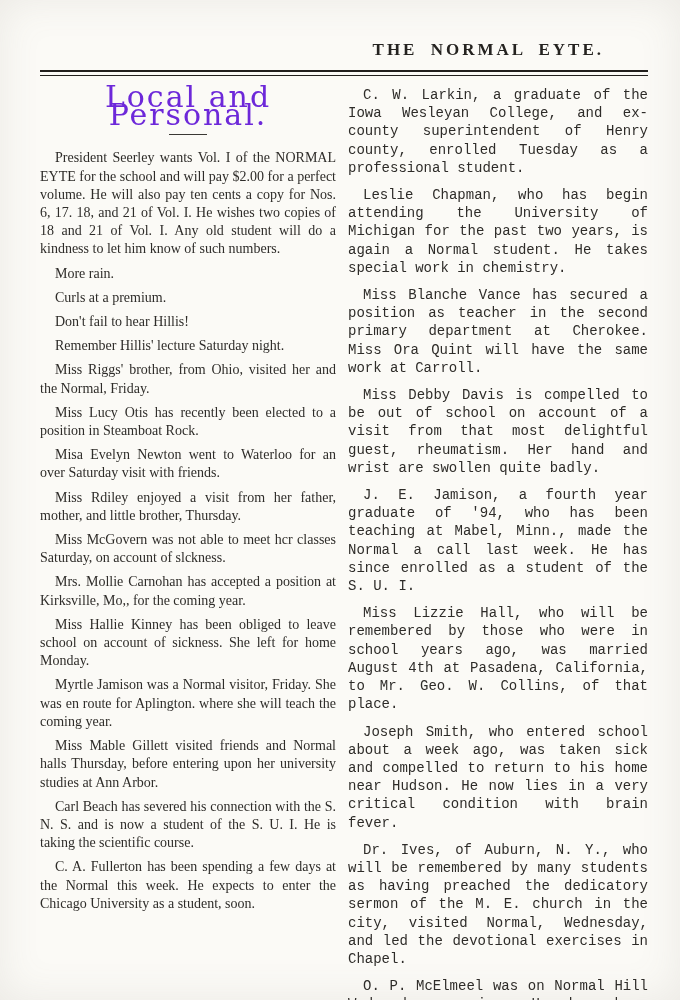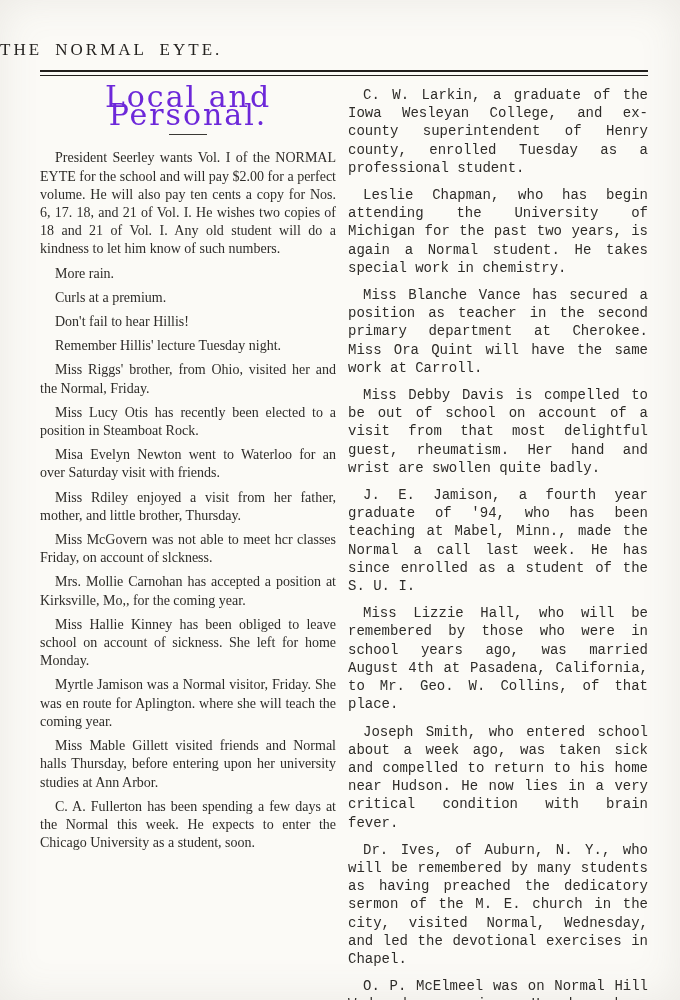--- a/index.html
+++ b/index.html
@@ -12,23 +12,23 @@
     position: relative;
     width: 680px; height: 1000px;
     background: #fbfaf6;
     color: #2e2c29;
     overflow: hidden;
     box-shadow: inset 0 0 40px rgba(120,115,105,0.12);
   }
   .masthead {
     position: absolute;
     top: 40px; left: 0; width: 604px;
-    text-align: left;
+    text-align: right;
     font-size: 17px;
-    font-weight: normal;
+    font-weight: bold;
     letter-spacing: 3px;
     word-spacing: 6px;
     color: #252320;
   }
   .rule-double {
     position: absolute;
     top: 70px; left: 40px; width: 608px;
     border-top: 2.5px solid #22201d;
     border-bottom: 1px solid #22201d;
     height: 3px;
@@ -79,40 +79,41 @@
     <div>
 
         <p>President Seerley wants Vol. I of the NORMAL EYTE for the school and will pay $2.00 for a perfect volume.  He will also pay ten cents a copy for Nos. 6, 17. 18, and 21 of Vol. I.  He wishes two copies of 18 and 21 of Vol. I.  Any old student will do a kindness to let him know of such numbers.</p>
 
         <p>More rain.</p>
 
         <p>Curls at a premium.</p>
 
         <p>Don't fail to hear Hillis!</p>
 
-        <p>Remember Hillis' lecture Tuesday night.</p>
+        <p>Remember Hillis' lecture Saturday night.</p>
 
         <p>Miss Riggs' brother, from Ohio, visited her and the Normal, Friday.</p>
 
         <p>Miss Lucy Otis has recently been elected to a position in Steamboat Rock.</p>
 
         <p>Misa Evelyn Newton went to Waterloo for an over Saturday visit with friends.</p>
 
         <p>Miss Rdiley enjoyed a visit from her father, mother, and little brother, Thursday.</p>
 
-        <p>Miss McGovern was not able to meet hcr classes Friday, on account of slckness.</p>
+        <p>Miss McGovern was not able to meet hcr classes Saturday, on account of slckness.</p>
 
         <p>Mrs. Mollie Carnohan has accepted a position at Kirksville, Mo,, for the coming year.</p>
 
         <p>Miss Hallie Kinney has been obliged to leave school on account of sickness.  She left for home Monday.</p>
 
         <p>Myrtle Jamison was a Normal visitor, Friday.  She was en route for Aplington. where she will teach the coming year.</p>
 
         <p>Miss Mable Gillett visited friends and Normal halls Thursday, before entering upon her university studies at Ann Arbor.</p>
 
+        <p>Carl Beach has severed his connection with the S. N. S. and is now a student of the S. U. I.  He is taking the scientific course.</p>
 
 
         <p>C. A. Fullerton has been spending a few days at the Normal this week.  He expects to enter the Chicago University as a student, soon.</p>
       </div>
   </div>
 
   <div class="col col-right">
     <div>
 
         <p>C. W. Larkin, a graduate of the Iowa Wesleyan College, and ex-county superintendent of Henry county, enrolled Tuesday as a professional student.</p>

